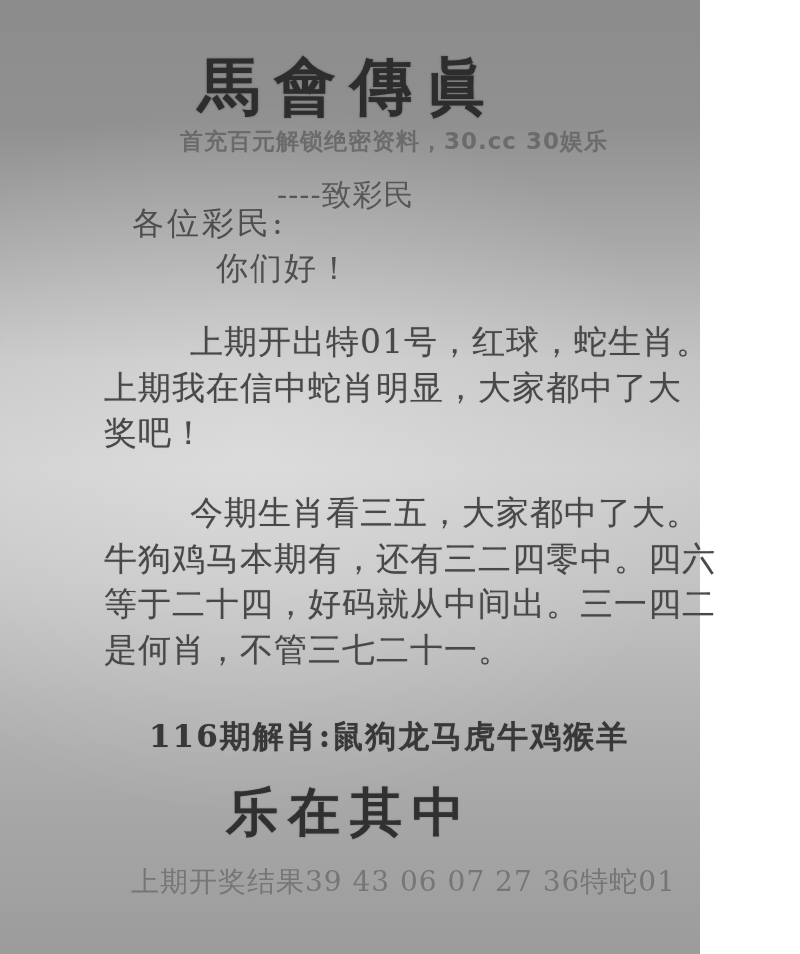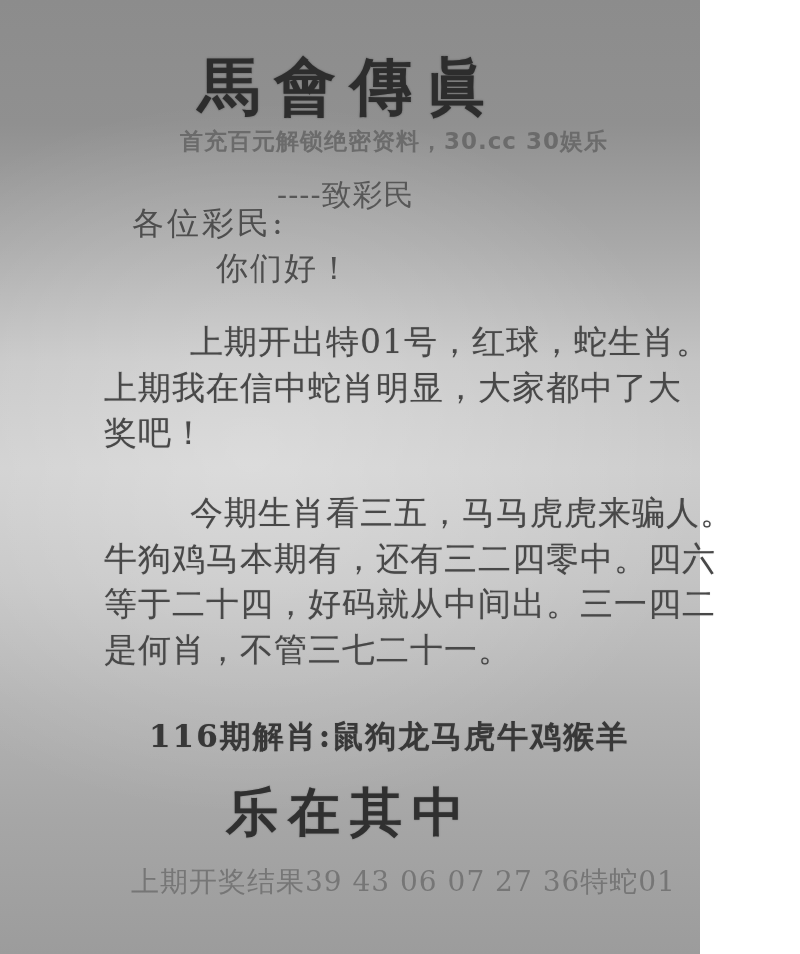--- a/index.html
+++ b/index.html
@@ -144,21 +144,21 @@
 
   <div class="abs greeting">你们好！</div>
 
   <div class="abs paragraph para-1">
     <div class="line indented">上期开出特01号，红球，蛇生肖。</div>
     <div class="line">上期我在信中蛇肖明显，大家都中了大</div>
     <div class="line">奖吧！</div>
   </div>
 
   <div class="abs paragraph para-2">
-    <div class="line indented">今期生肖看三五，马马虎虎来骗人。</div>
+    <div class="line indented">今期生肖看三五，大家都中了大。</div>
     <div class="line">牛狗鸡马本期有，还有三二四零中。四六</div>
     <div class="line">等于二十四，好码就从中间出。三一四二</div>
     <div class="line">是何肖，不管三七二十一。</div>
   </div>
 
   <div class="abs zodiac-line">116期解肖:鼠狗龙马虎牛鸡猴羊</div>
 
   <div class="abs slogan">乐在其中</div>
 
   <div class="abs last-result">上期开奖结果39 43 06 07 27 36特蛇01</div>

